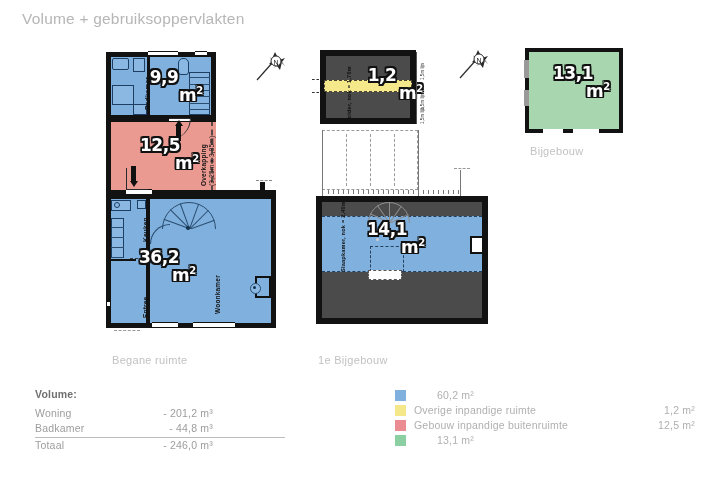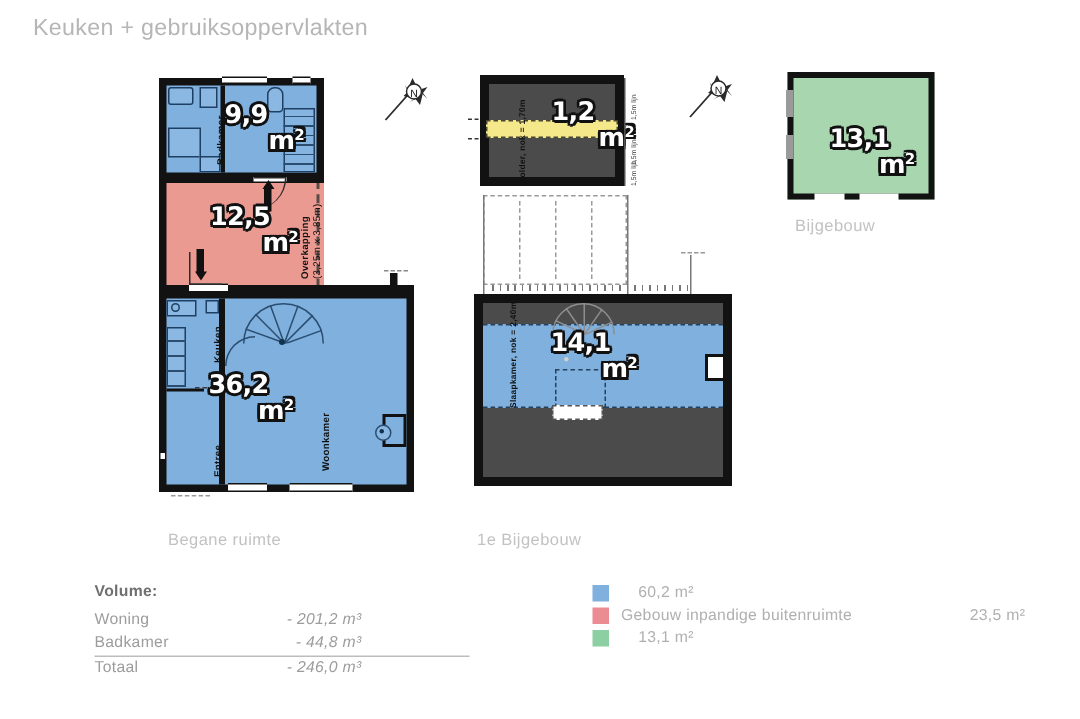--- a/index.html
+++ b/index.html
@@ -161,51 +161,51 @@
   #plan-annex { left: 525px; top: 48px; width: 110px; height: 92px; }
   .annex-outer {
     position: absolute; left: 0; top: 0; width: 98px; height: 85px;
     border: 4px solid #121212; box-sizing: border-box; background: #a7d6af;
   }
 
   
   .compass { position: absolute; }
 
   
-  #volume-legend { position: absolute; left: 35px; top: 388px; width: 250px; margin-left: 28px; }
+  #volume-legend { position: absolute; left: 35px; top: 388px; width: 250px; }
   #usage-legend  { position: absolute; left: 395px; top: 388px; width: 300px; }
 
   .legend-heading {
     font-size: 10.5px; font-weight: 700; color: #6f6f6f;
     margin-bottom: 6px; letter-spacing: 0.2px;
   }
   .vol-row {
     display: flex; font-size: 10.5px; color: #9d9d9d; line-height: 15px;
     letter-spacing: 0.2px;
   }
   .vol-row .vl { width: 86px; }
-  .vol-row .vv { width: 92px; text-align: right; font-style: italic; }
+  .vol-row .vv { width: 92px; text-align: right; }
   .vol-row.underlined { border-bottom: 1px solid #bdbdbd; padding-bottom: 1px; }
 
   .use-row {
     display: flex; align-items: center; font-size: 10.5px;
     color: #b0b0b0; line-height: 15px; letter-spacing: 0.2px;
   }
   .swatch {
     width: 11px; height: 11px; margin-right: 8px; flex: 0 0 auto;
   }
   .use-row .ul { flex: 1 1 auto; }
-  .use-row .uv { width: 60px; text-align: center; }
+  .use-row .uv { width: 60px; text-align: right; }
 </style>
 </head>
 <body>
 
 <div class="page">
 
-  <div id="page-title">Keuken + gebruiksoppervlakten</div>
+  <div id="page-title">Volume + gebruiksoppervlakten</div>
 
   <div class="stage" id="plan-ground">
 
     <div class="gf-up-outer"></div>
 
     <div class="inner-wall" style="left:47px; top:5px; width:3px; height:58px;"></div>
 
     <div class="win" style="left:48px; top:-1px; width:30px; height:5px;"></div>
     <div class="win" style="left:95px; top:-1px; width:12px; height:5px;"></div>
 
@@ -357,21 +357,21 @@
     </div>
   </div>
 
   <div class="stage" id="plan-annex">
     <div class="annex-outer"></div>
     <div class="win-v" style="left:-1px; top:12px; width:5px; height:18px; border-left:none; border-right:none; background:#9a9a9a;"></div>
     <div class="win-v" style="left:-1px; top:42px; width:5px; height:16px; border-left:none; border-right:none; background:#9a9a9a;"></div>
     <div class="win" style="left:18px; top:81px; width:20px; height:5px; background:#ffffff; border:none;"></div>
     <div class="win" style="left:48px; top:81px; width:26px; height:5px; background:#ffffff; border:none;"></div>
 
-    <div class="area-label" style="left:22px; top:38px; width:52px;">
+    <div class="area-label" style="left:22px; top:18px; width:52px;">
       <span class="num">13,1</span>
       <span class="unit"><span>m</span><sup>2</sup></span>
     </div>
 
     <div class="plan-caption" id="caption-bijgebouw" style="left:5px; top:97px;">Bijgebouw</div>
   </div>
 
   <div class="compass" style="left:255px; top:48px; width:34px; height:34px;">
     <svg width="34" height="34" viewBox="0 0 34 34">
       <line x1="2" y1="32" x2="18" y2="14" stroke="#2a2a2a" stroke-width="1.2"></line>
@@ -411,25 +411,30 @@
     </div>
   </div>
 
   <div id="usage-legend">
 
     <div class="use-row">
       <span class="swatch" style="background:#7fb0de;"></span>
       <span class="uv">60,2 m²</span>
     </div>
 
+    <div class="use-row">
+      <span class="swatch" style="background:#f4e88a;"></span>
+      <span class="ul">Overige inpandige ruimte</span>
+      <span class="uv">1,2 m²</span>
+    </div>
 
     <div class="use-row">
       <span class="swatch" style="background:#eb8c93;"></span>
       <span class="ul">Gebouw inpandige buitenruimte</span>
-      <span class="uv">23,5 m²</span>
+      <span class="uv">12,5 m²</span>
     </div>
 
     <div class="use-row">
       <span class="swatch" style="background:#8ccfa3;"></span>
       <span class="uv">13,1 m²</span>
     </div>
   </div>
 
 </div>
 

